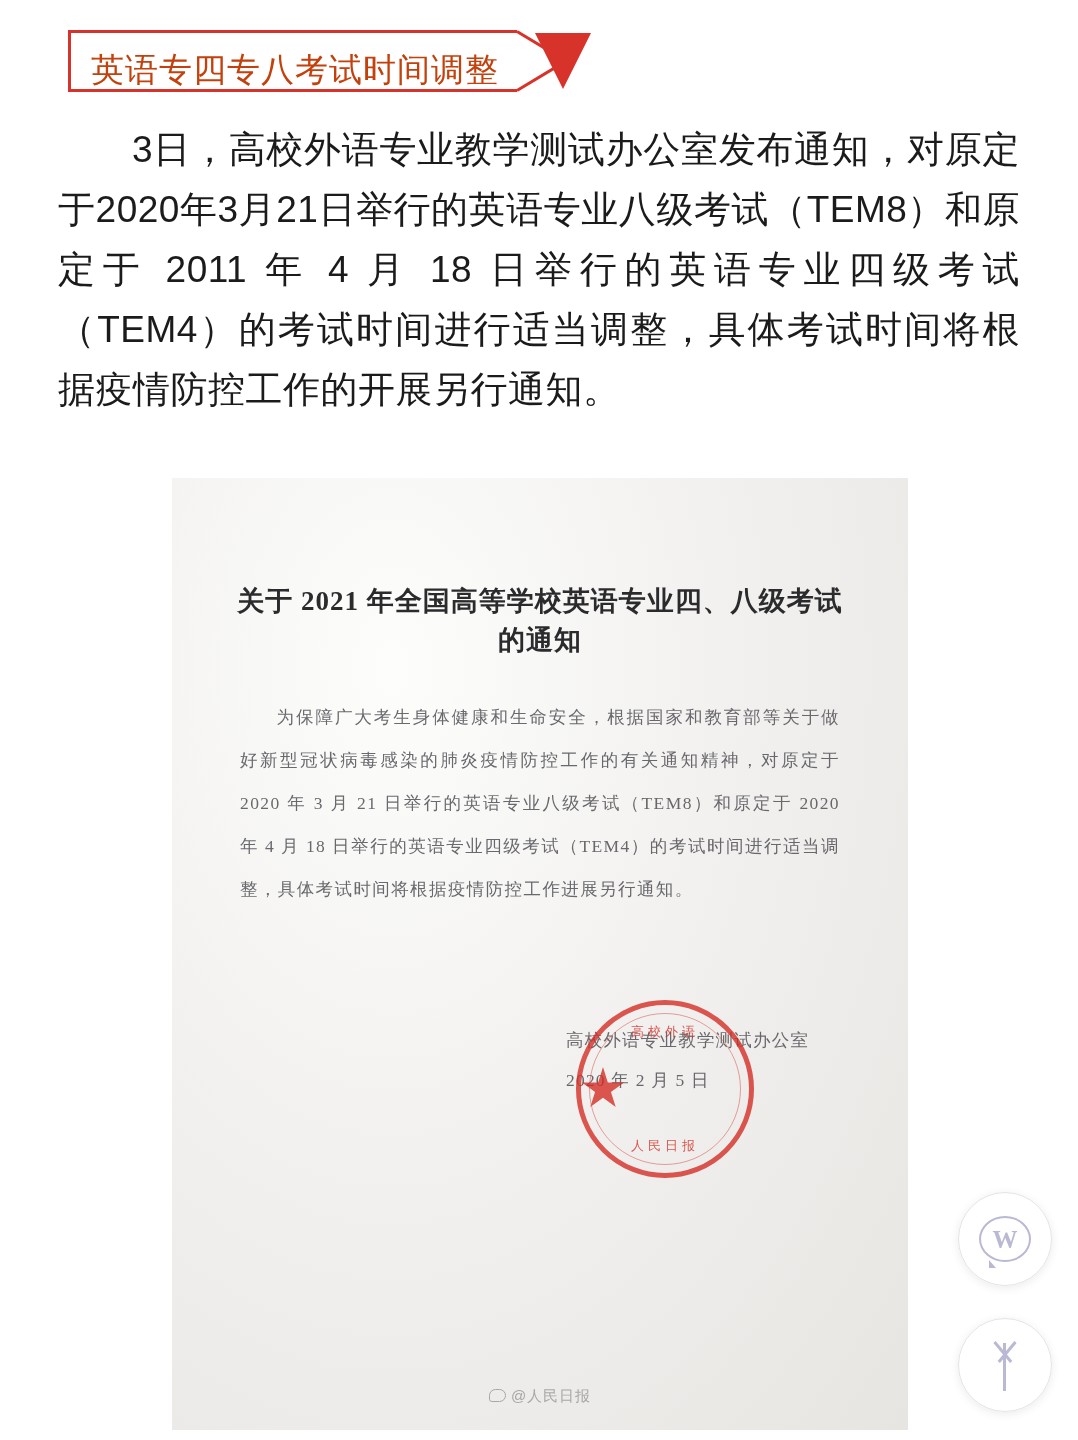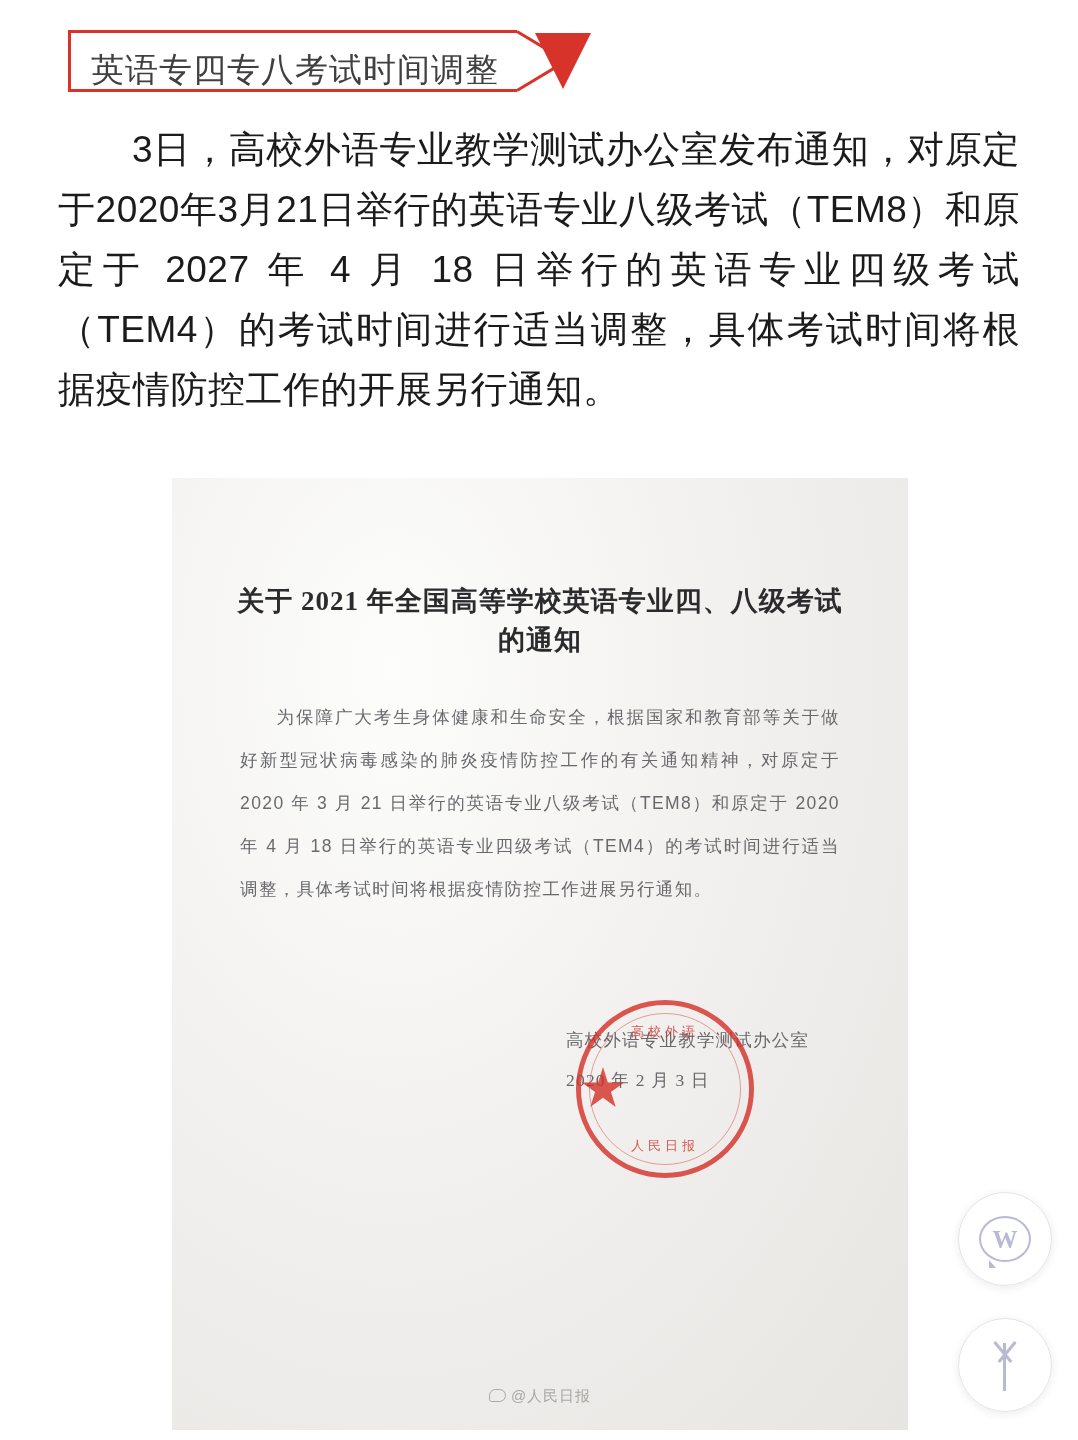--- a/index.html
+++ b/index.html
@@ -30,21 +30,21 @@
     border-right: none;
     padding: 6px 18px 6px 20px;
     display: flex;
     align-items: center;
     box-sizing: border-box;
     height: 62px;
   }
   .headline-text {
     font-size: 33px;
     letter-spacing: 1px;
-    color: #404040;
+    color: #c2410c;
     white-space: nowrap;
     line-height: 1;
     margin-top: 16px;
   }
   .headline-arrow {
     position: relative;
     width: 90px;
     height: 62px;
   }
   .headline-arrow .edge-top,
@@ -116,21 +116,21 @@
     font-size: 27px;
     font-weight: bold;
     color: #2b2b2e;
     line-height: 1.45;
     letter-spacing: 1px;
   }
   .doc-para {
     position: absolute;
     left: 68px;
     width: 600px;
-    font-family: Liberation Sans, sans-serif;
+    font-family: Liberation Serif, serif;
     font-size: 17.5px;
     line-height: 2.45;
     color: #4a4a50;
     text-align: justify;
     letter-spacing: 1.4px;
     opacity: 0.82;
   }
   .doc-para.p1 { top: 218px; }
   .doc-para.p2 { top: 450px; }
   .doc-indent { display: inline-block; width: 36px; }
@@ -281,36 +281,36 @@
     <span class="headline-text">英语专四专八考试时间调整</span>
   </div>
   <div class="headline-arrow">
     <span class="edge-top"></span>
     <span class="edge-bot"></span>
     <span class="tri-shape"></span>
   </div>
 </div>
 
 <div class="article-body">
-  <span class="indent"></span><span>3日，高校外语专业教学测试办公室发布通知，对原定于2020年3月21日举行的英语专业八级考试（TEM8）和原定于 2027 年 4 月 18 日举行的英语专业四级考试（TEM4）的考试时间进行适当调整，具体考试时间将根据疫情防控工作的开展另行通知。</span>
+  <span class="indent"></span><span>3日，高校外语专业教学测试办公室发布通知，对原定于2020年3月21日举行的英语专业八级考试（TEM8）和原定于 2011 年 4 月 18 日举行的英语专业四级考试（TEM4）的考试时间进行适当调整，具体考试时间将根据疫情防控工作的开展另行通知。</span>
 </div>
 
 <div class="photo">
   <div class="paper"></div>
 
   <div class="doc-title">关于 2021 年全国高等学校英语专业四、八级考试的通知</div>
 
   <div class="doc-para p1">
     <span class="doc-indent"></span><span>为保障广大考生身体健康和生命安全，根据国家和教育部等关于做好新型冠状病毒感染的肺炎疫情防控工作的有关通知精神，对原定于 2020 年 3 月 21 日举行的英语专业八级考试（TEM8）和原定于 2020 年 4 月 18 日举行的英语专业四级考试（TEM4）的考试时间进行适当调整，具体考试时间将根据疫情防控工作进展另行通知。</span>
   </div>
 
 
   <div class="doc-sign">
     <div>高校外语专业教学测试办公室</div>
-    <div>2020 年 2 月 3 日</div>
+    <div>2020 年 2 月 5 日</div>
   </div>
 
   <div class="seal">
     <span class="seal-inner-ring"></span>
     <span class="seal-text-top">高校外语</span>
     <span class="seal-star"></span>
     <span class="seal-text-bottom">人民日报</span>
   </div>
 
   <div class="photo-watermark">

